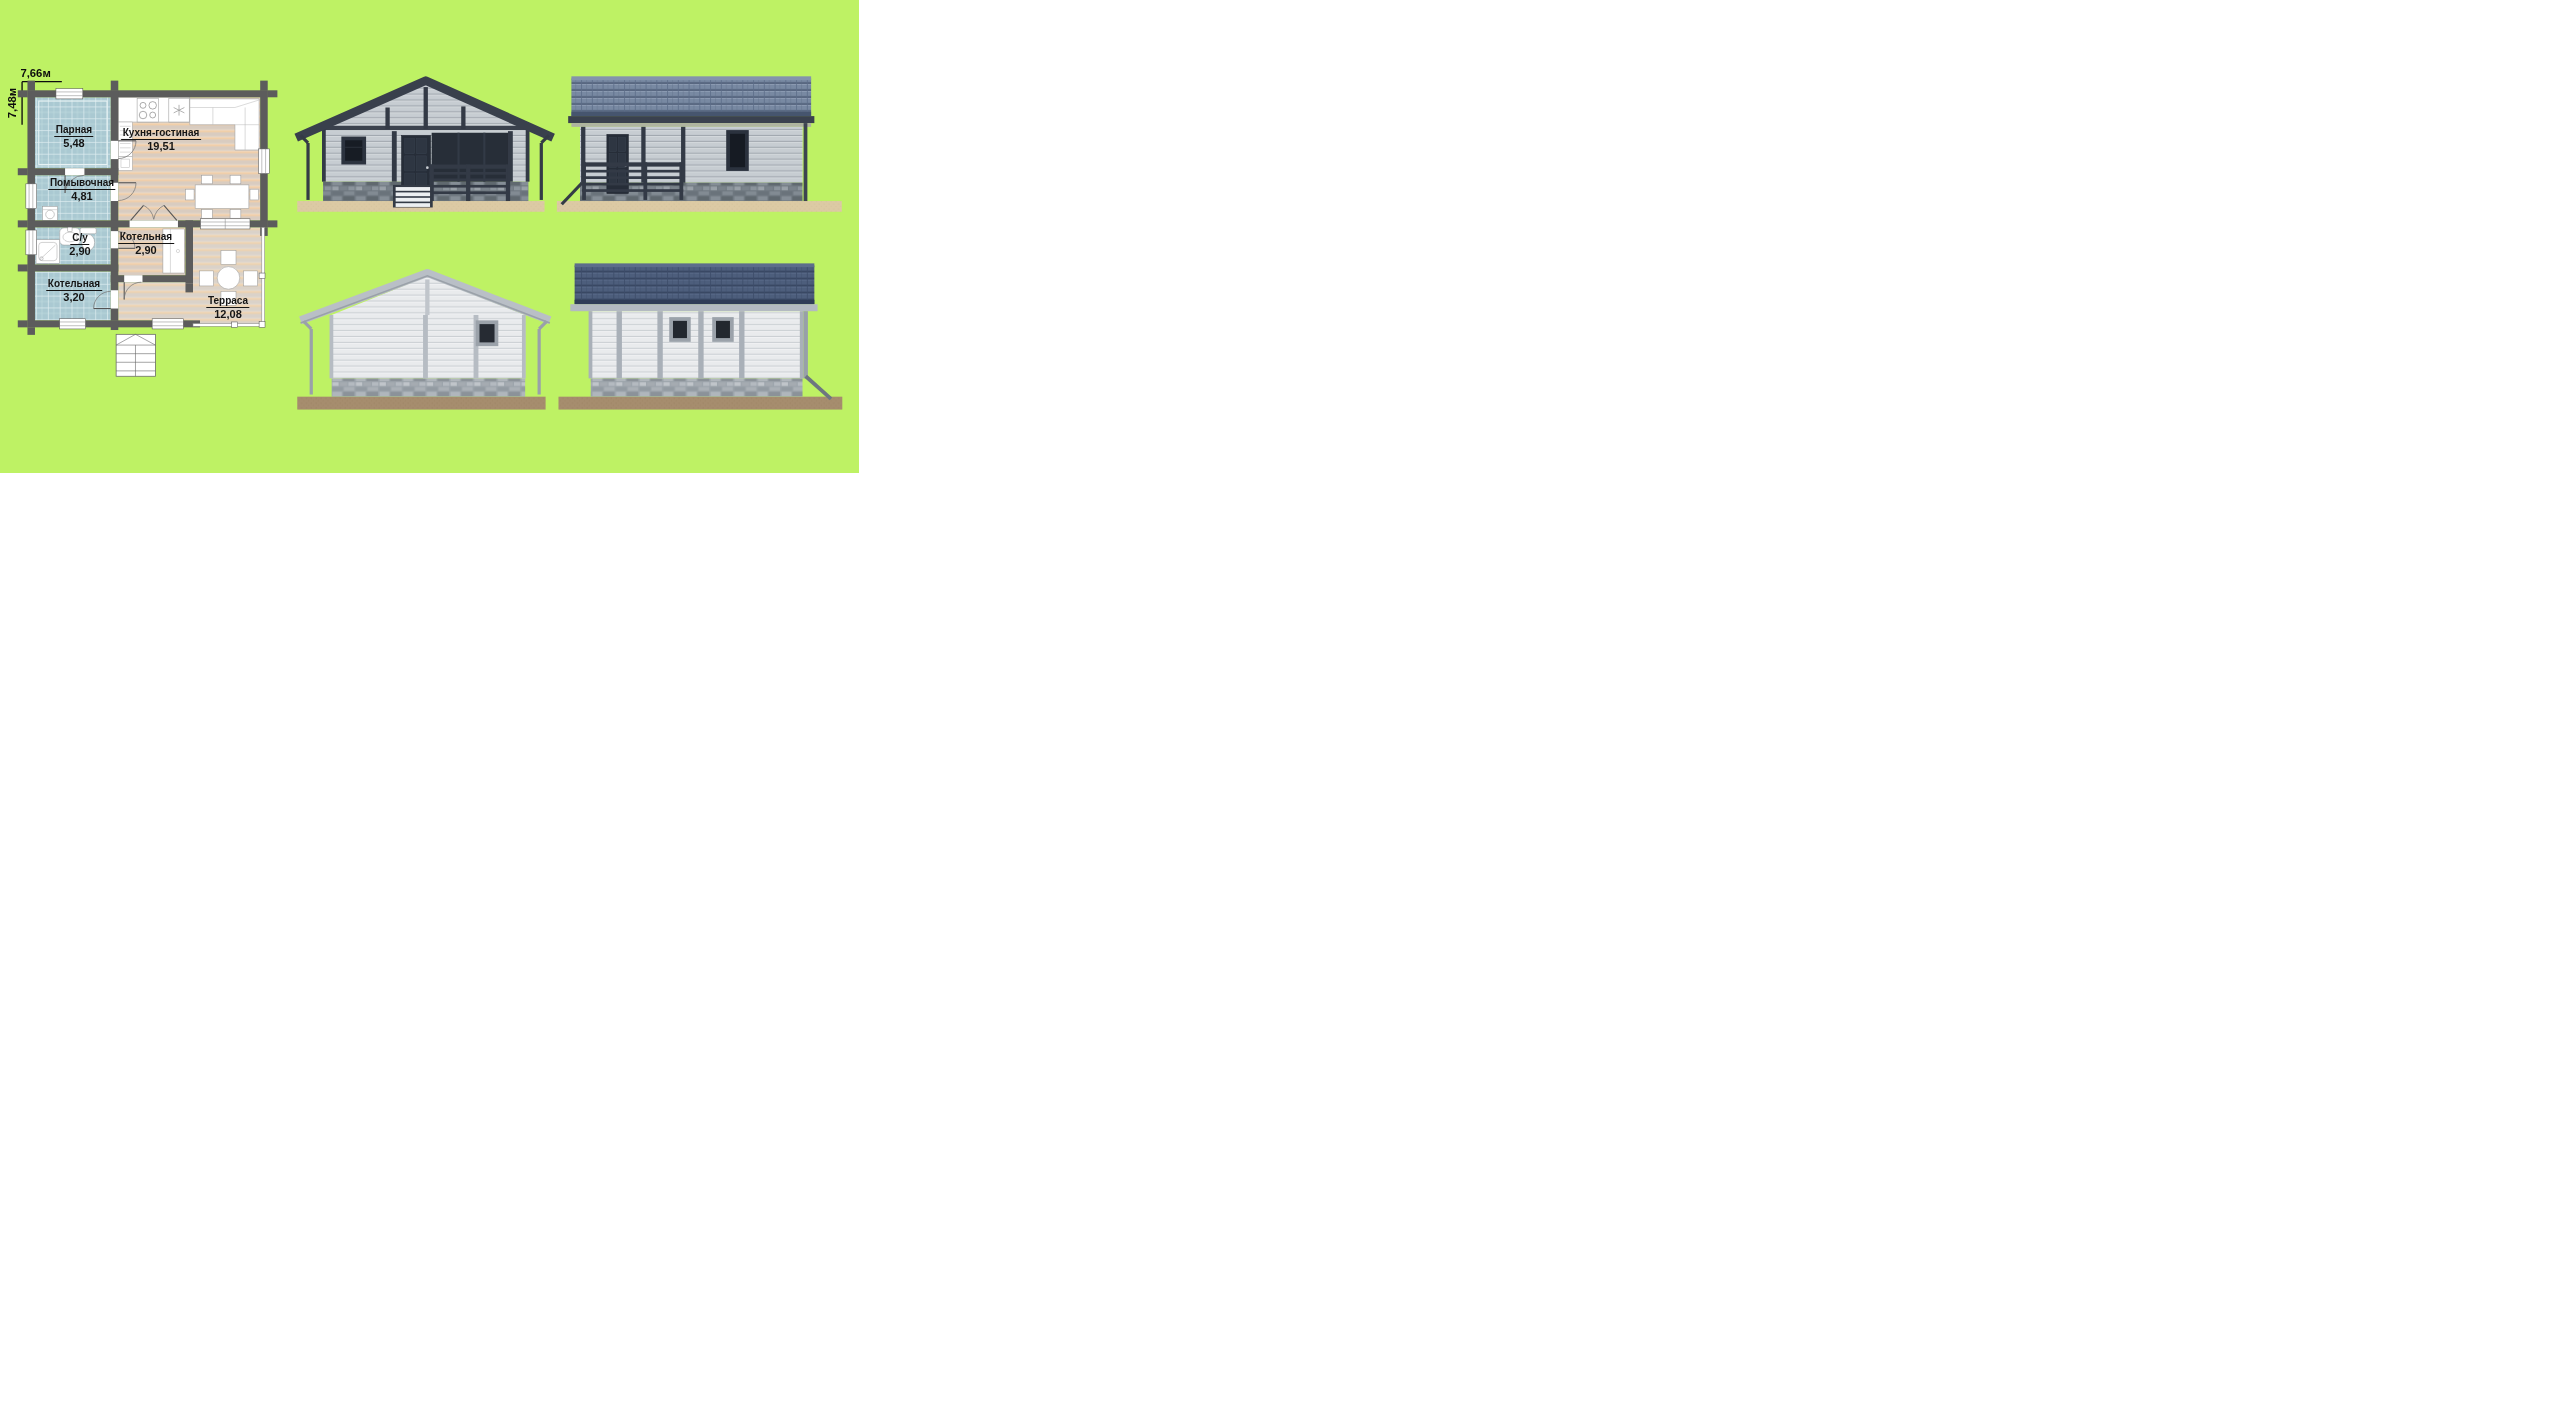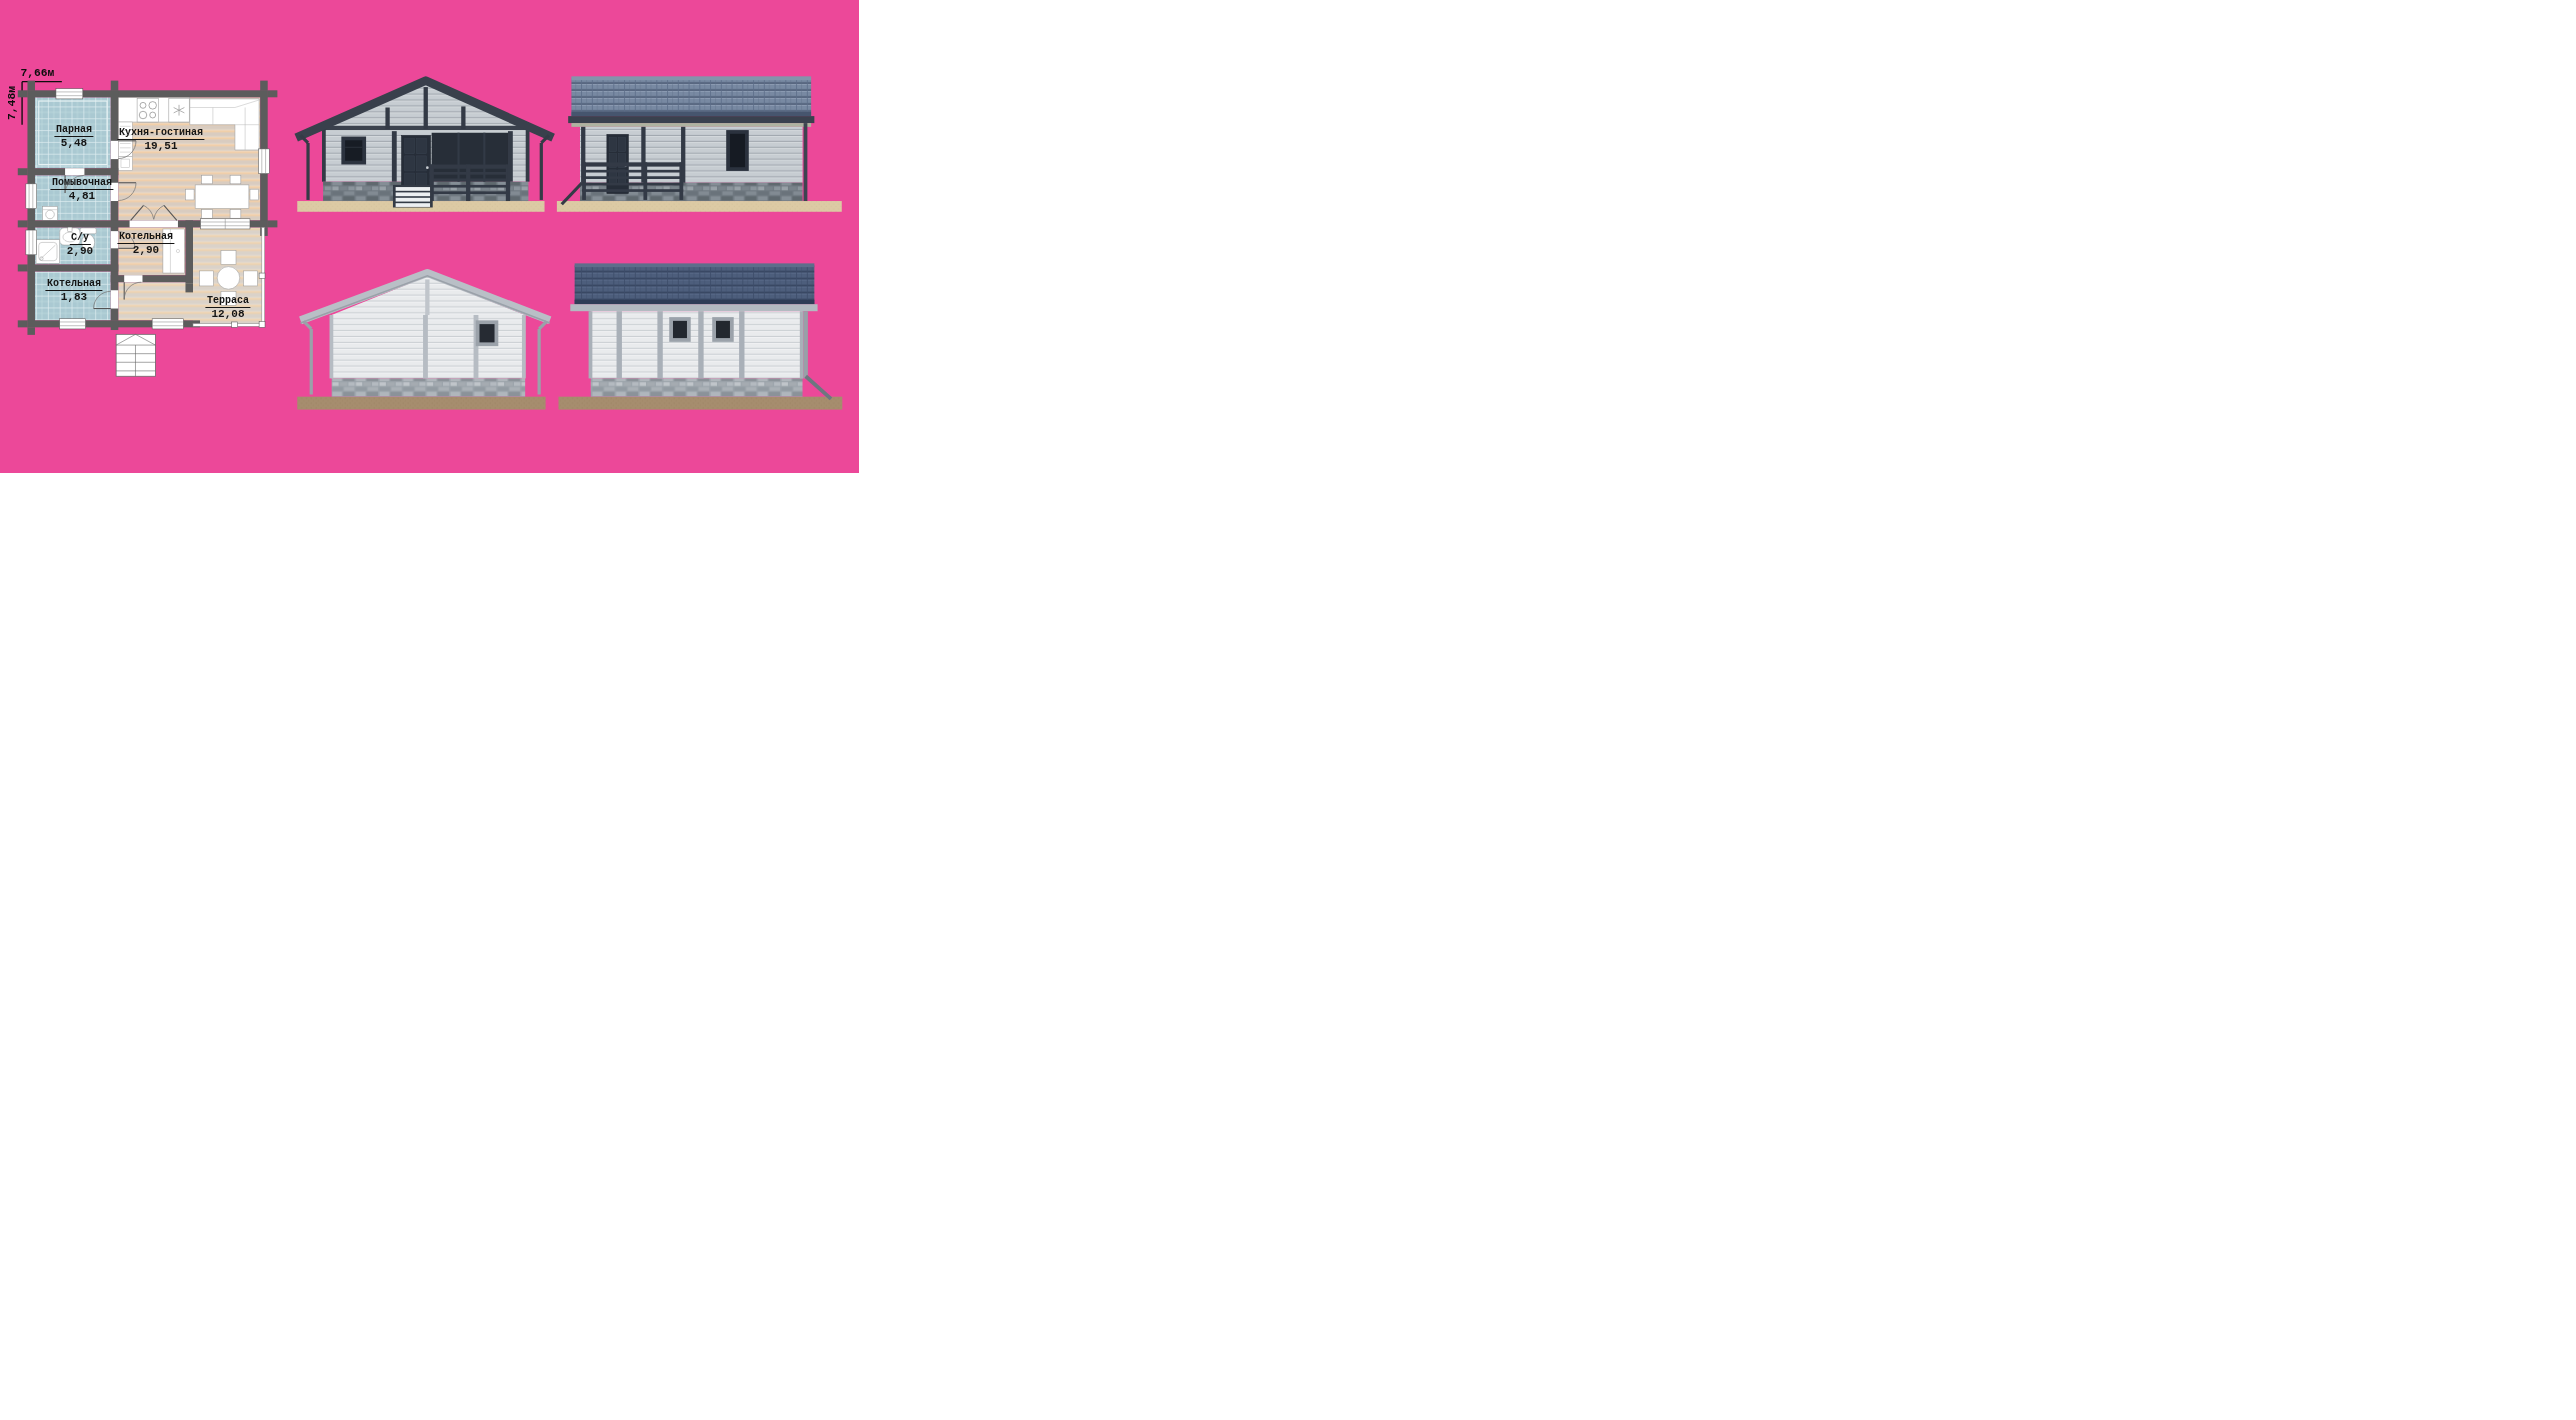--- a/index.html
+++ b/index.html
@@ -1,17 +1,17 @@
 <!DOCTYPE html>
 <html style="font-size:8.6px"><head>
 <meta charset="utf-8">
 <style>
   html,body{margin:0;padding:0;background:#ffffff;}
-  .stage{position:relative;width:859px;height:473px;background:#ec4899;overflow:hidden;
-         font-family:Liberation Mono, monospace;}
+  .stage{position:relative;width:859px;height:473px;background:#bef264;overflow:hidden;
+         font-family:Liberation Sans, sans-serif;}
   .stage svg{position:absolute;left:0;top:0;}
   .rl{position:absolute;transform:translateX(-50%);text-align:center;color:#151515;z-index:5;}
   .rl .nm{font-weight:bold;font-size:10px;line-height:1.06;border-bottom:1.3px solid #151515;padding:0 1.6px 0.5px;display:inline-block;}
   .rl .ar{font-weight:bold;font-size:11px;line-height:1.2;}
   .dim{position:absolute;font-weight:bold;font-size:11.3px;color:#0d0d0d;z-index:5;}
   .dim.vert{transform:rotate(-90deg);transform-origin:center center;width:43px;text-align:center;}
 </style>
 </head>
 <body>
 
@@ -479,20 +479,20 @@
   <div class="rl" style="left:80px;top:233px;">
     <div class="nm">С/у</div>
     <div class="ar">2,90</div>
   </div>
   <div class="rl" style="left:146px;top:232px;">
     <div class="nm">Котельная</div>
     <div class="ar">2,90</div>
   </div>
   <div class="rl" style="left:74px;top:279px;">
     <div class="nm">Котельная</div>
-    <div class="ar">1,83</div>
+    <div class="ar">3,20</div>
   </div>
   <div class="rl" style="left:228px;top:296px;">
     <div class="nm">Терраса</div>
     <div class="ar">12,08</div>
   </div>
 </div>
 
 
 </body></html>

